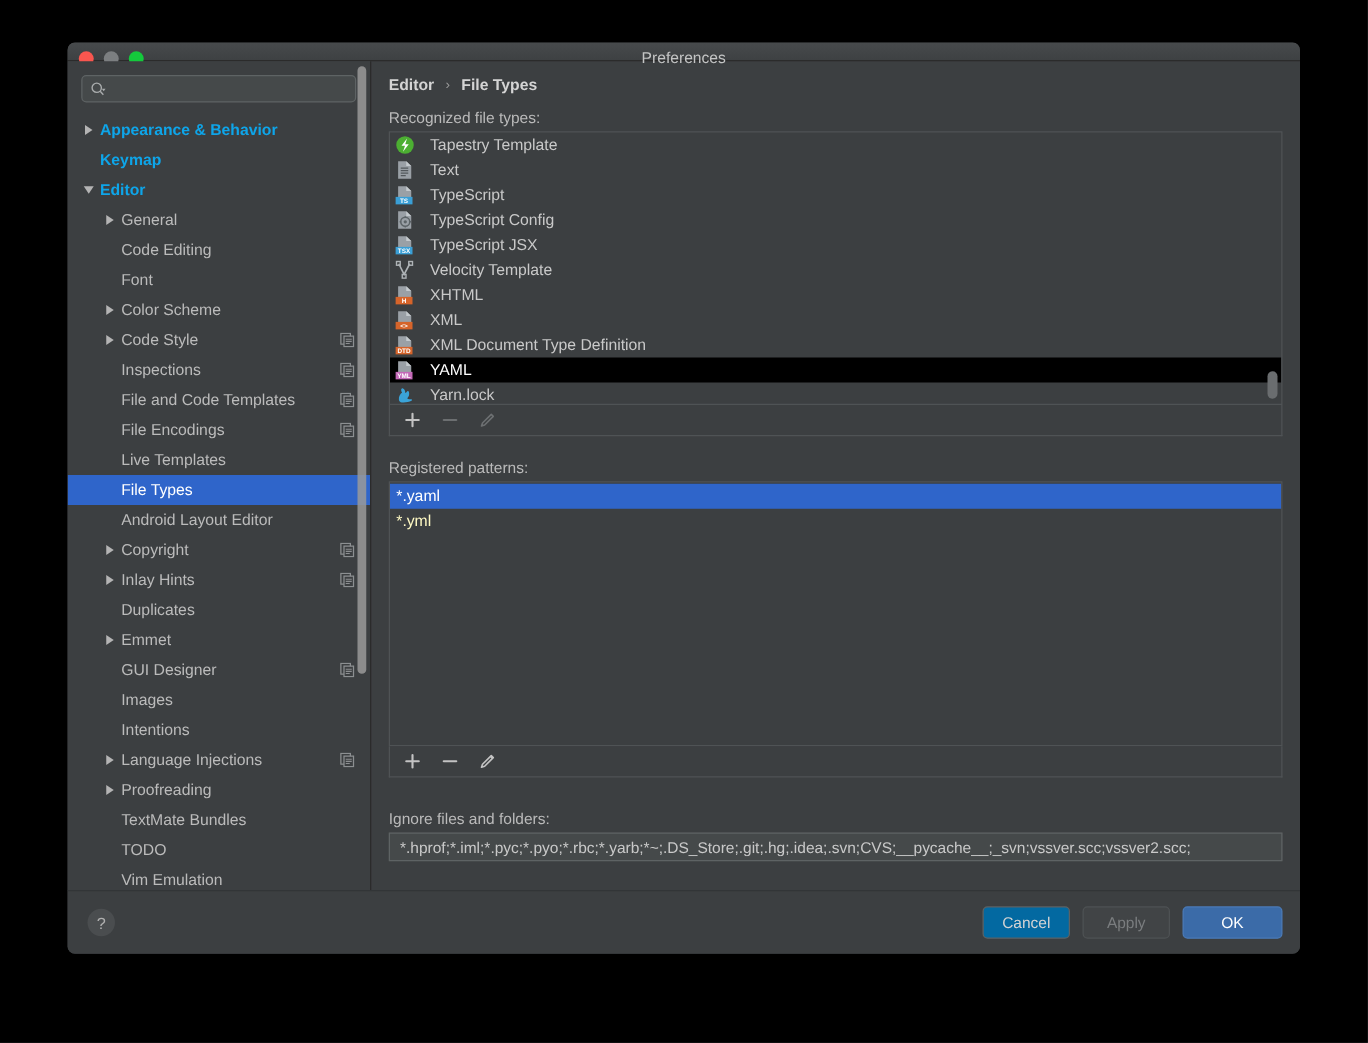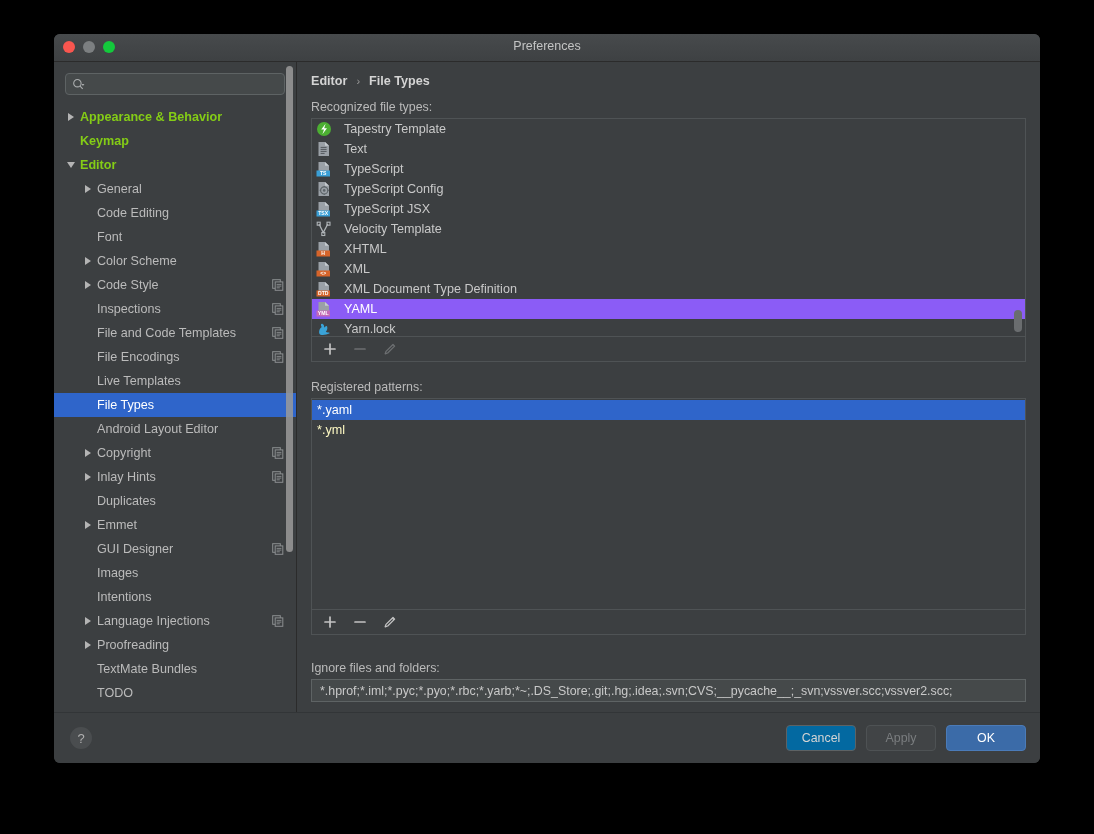--- a/index.html
+++ b/index.html
@@ -19,21 +19,21 @@
     background: #3c3f41;
     border-radius: 6px;
     box-shadow: 0 10px 40px rgba(0,0,0,0.65);
     overflow: hidden;
     display: flex;
     flex-direction: column;
   }
 
   
   #titlebar {
-    height: 28px;
+    height: 15px;
     background: linear-gradient(to bottom, #474a4c, #3e4143);
     border-bottom: 1px solid #2b2b2b;
     position: relative;
     flex: none;
   }
   #traffic {
     position: absolute; left: 9px; top: 7px;
     display: flex; gap: 8px; align-items: center;
   }
   .dot { width: 12px; height: 12px; border-radius: 50%; display:block; }
@@ -83,21 +83,21 @@
     display: flex; align-items: center;
     height: 24px;
     padding-left: 10px;
     padding-right: 12px;
     font-size: 12.6px;
     color: #bbbbbb;
     white-space: nowrap;
     position: relative;
   }
   .tree-item.selected { background: #2f65ca; color: #ffffff; }
-  .tree-item.top { font-weight: bold; color: #84cc16; }
+  .tree-item.top { font-weight: bold; color: #0ea5e9; }
   .twisty {
     width: 14px; height: 14px; flex: none;
     margin-right: 2px;
     display: flex; align-items: center; justify-content: center;
   }
   .twisty.spacer { visibility: hidden; }
   .tri-right {
     width: 0; height: 0;
     border-left: 6px solid #b4b4b4;
     border-top: 4.5px solid transparent;
@@ -159,21 +159,21 @@
   }
   .ft-row {
     height: 20px;
     display: flex; align-items: center;
     gap: 12px;
     padding-left: 4px;
     font-size: 12.6px;
     color: #c9c9c9;
     white-space: nowrap;
   }
-  .ft-row.selected { background: #8b5cf6; color: #ffffff; }
+  .ft-row.selected { background: #000000; color: #ffffff; }
   .ft-icon { width: 16px; height: 16px; flex: none; display:block; }
   #ft-scroll {
     position: absolute; right: 3px; bottom: 4px;
     width: 8px; height: 22px;
     background: #6a6d6f; border-radius: 5px;
   }
   .toolbar {
     height: 25px;
     border: 1px solid #4f5355;
     border-top: none;

